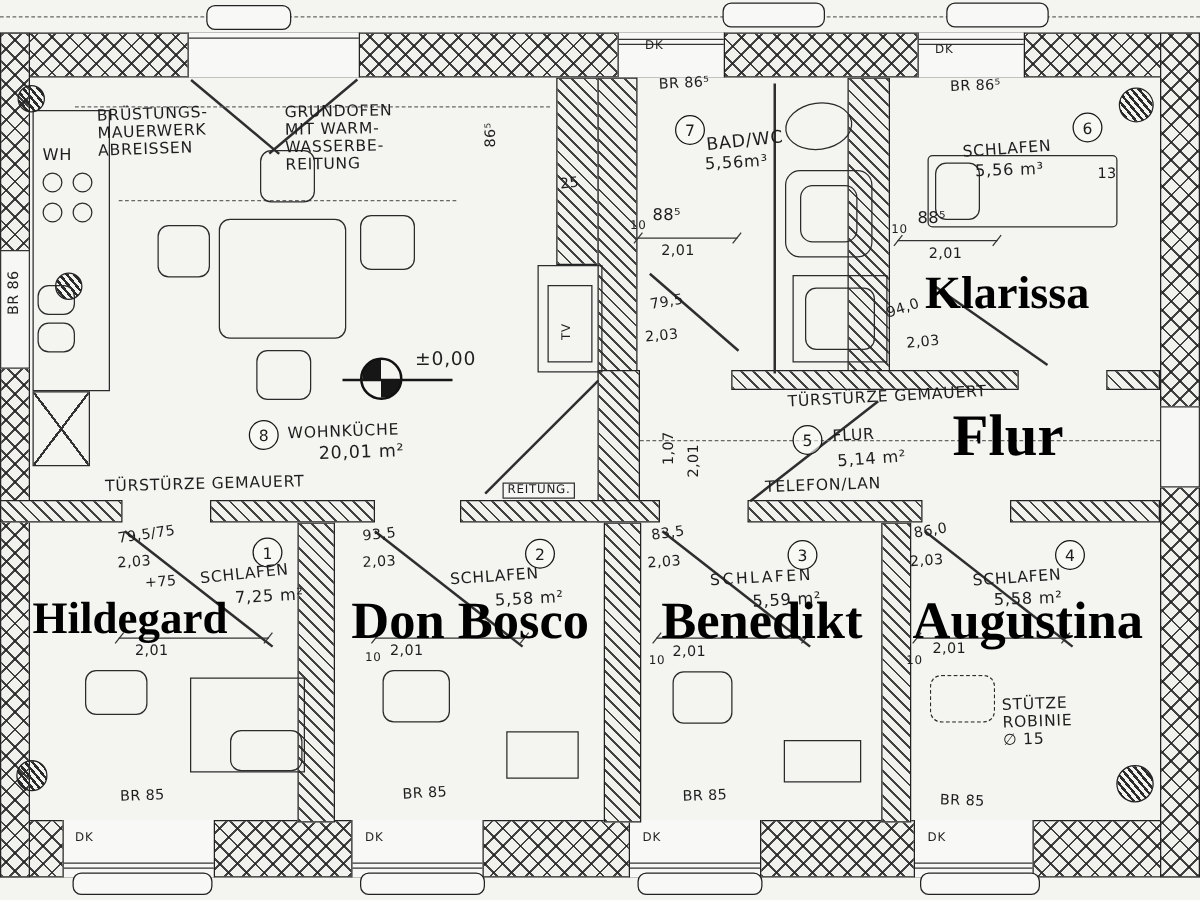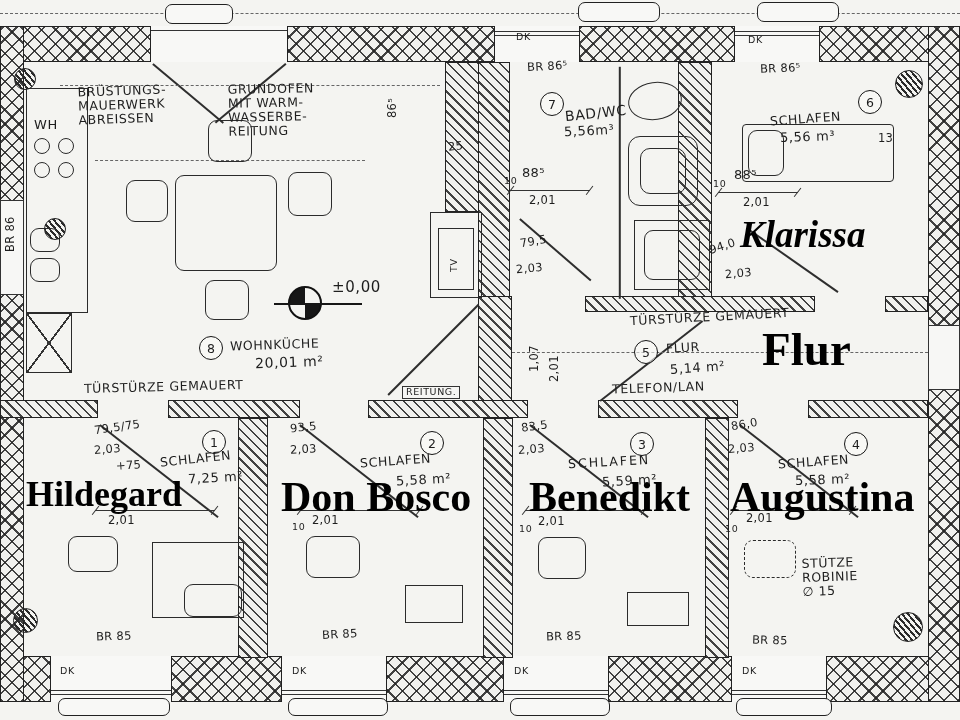--- a/index.html
+++ b/index.html
@@ -168,21 +168,21 @@
   <div class="blob" style="left:893px;top:612px;width:30px;height:30px;"></div>
   <div class="blob" style="left:13px;top:608px;width:25px;height:25px;"></div>
 
   <div class="mline" style="left:510px;top:190px;width:80px;"></div>
   <div class="mline" style="left:718px;top:192px;width:80px;"></div>
   <div class="mline" style="left:95px;top:510px;width:120px;"></div>
   <div class="mline" style="left:300px;top:510px;width:120px;"></div>
   <div class="mline" style="left:525px;top:510px;width:120px;"></div>
   <div class="mline" style="left:733px;top:510px;width:120px;"></div>
 
-  <div class="big" style="left:740px;top:216px;font-size:37px;font-style:italic;">Klarissa</div>
+  <div class="big" style="left:740px;top:216px;font-size:37px;">Klarissa</div>
   <div class="big" style="left:762px;top:326px;font-size:47px;">Flur</div>
   <div class="big" style="left:26px;top:476px;font-size:36px;">Hildegard</div>
   <div class="big" style="left:281px;top:476px;font-size:42px;">Don Bosco</div>
   <div class="big" style="left:529px;top:476px;font-size:42px;">Benedikt</div>
   <div class="big" style="left:730px;top:476px;font-size:42px;">Augustina</div>
 
   <div class="hand" style="left:78px;top:84px;transform:rotate(-2deg);">BRÜSTUNGS-
 MAUERWERK
 ABREISSEN</div>
   <div class="hand" style="left:228px;top:82px;transform:rotate(-1deg);">GRUNDOFEN

